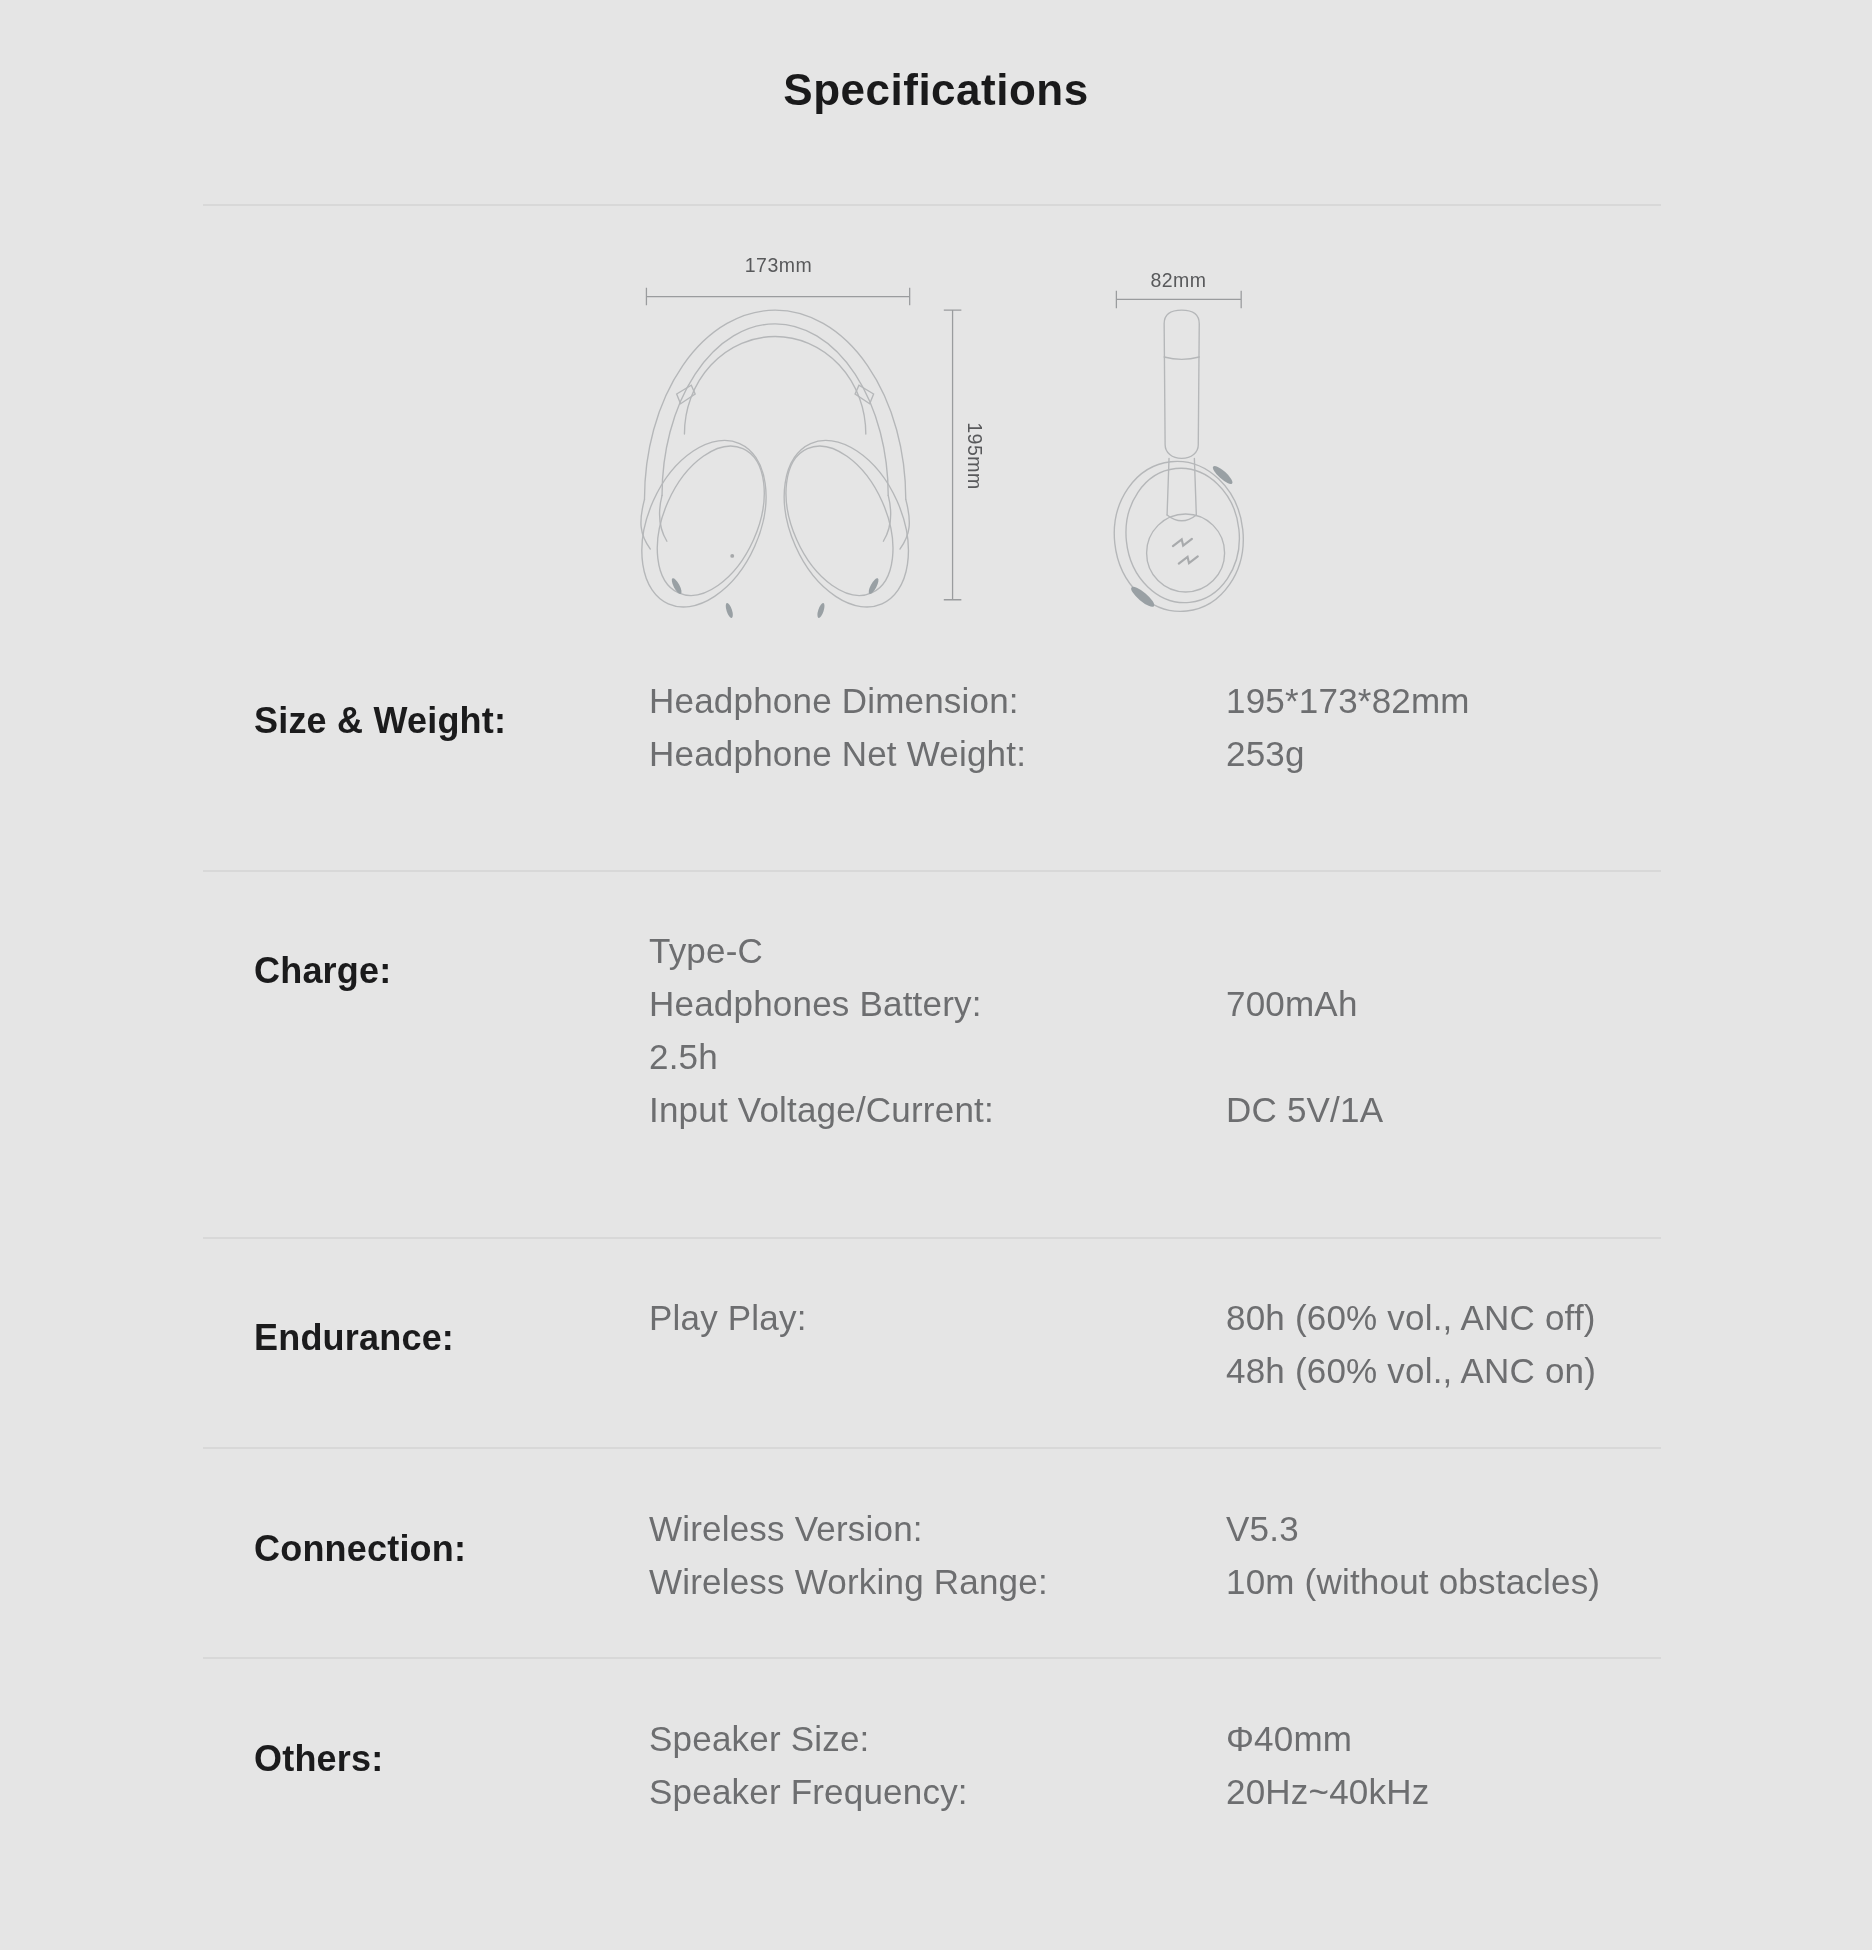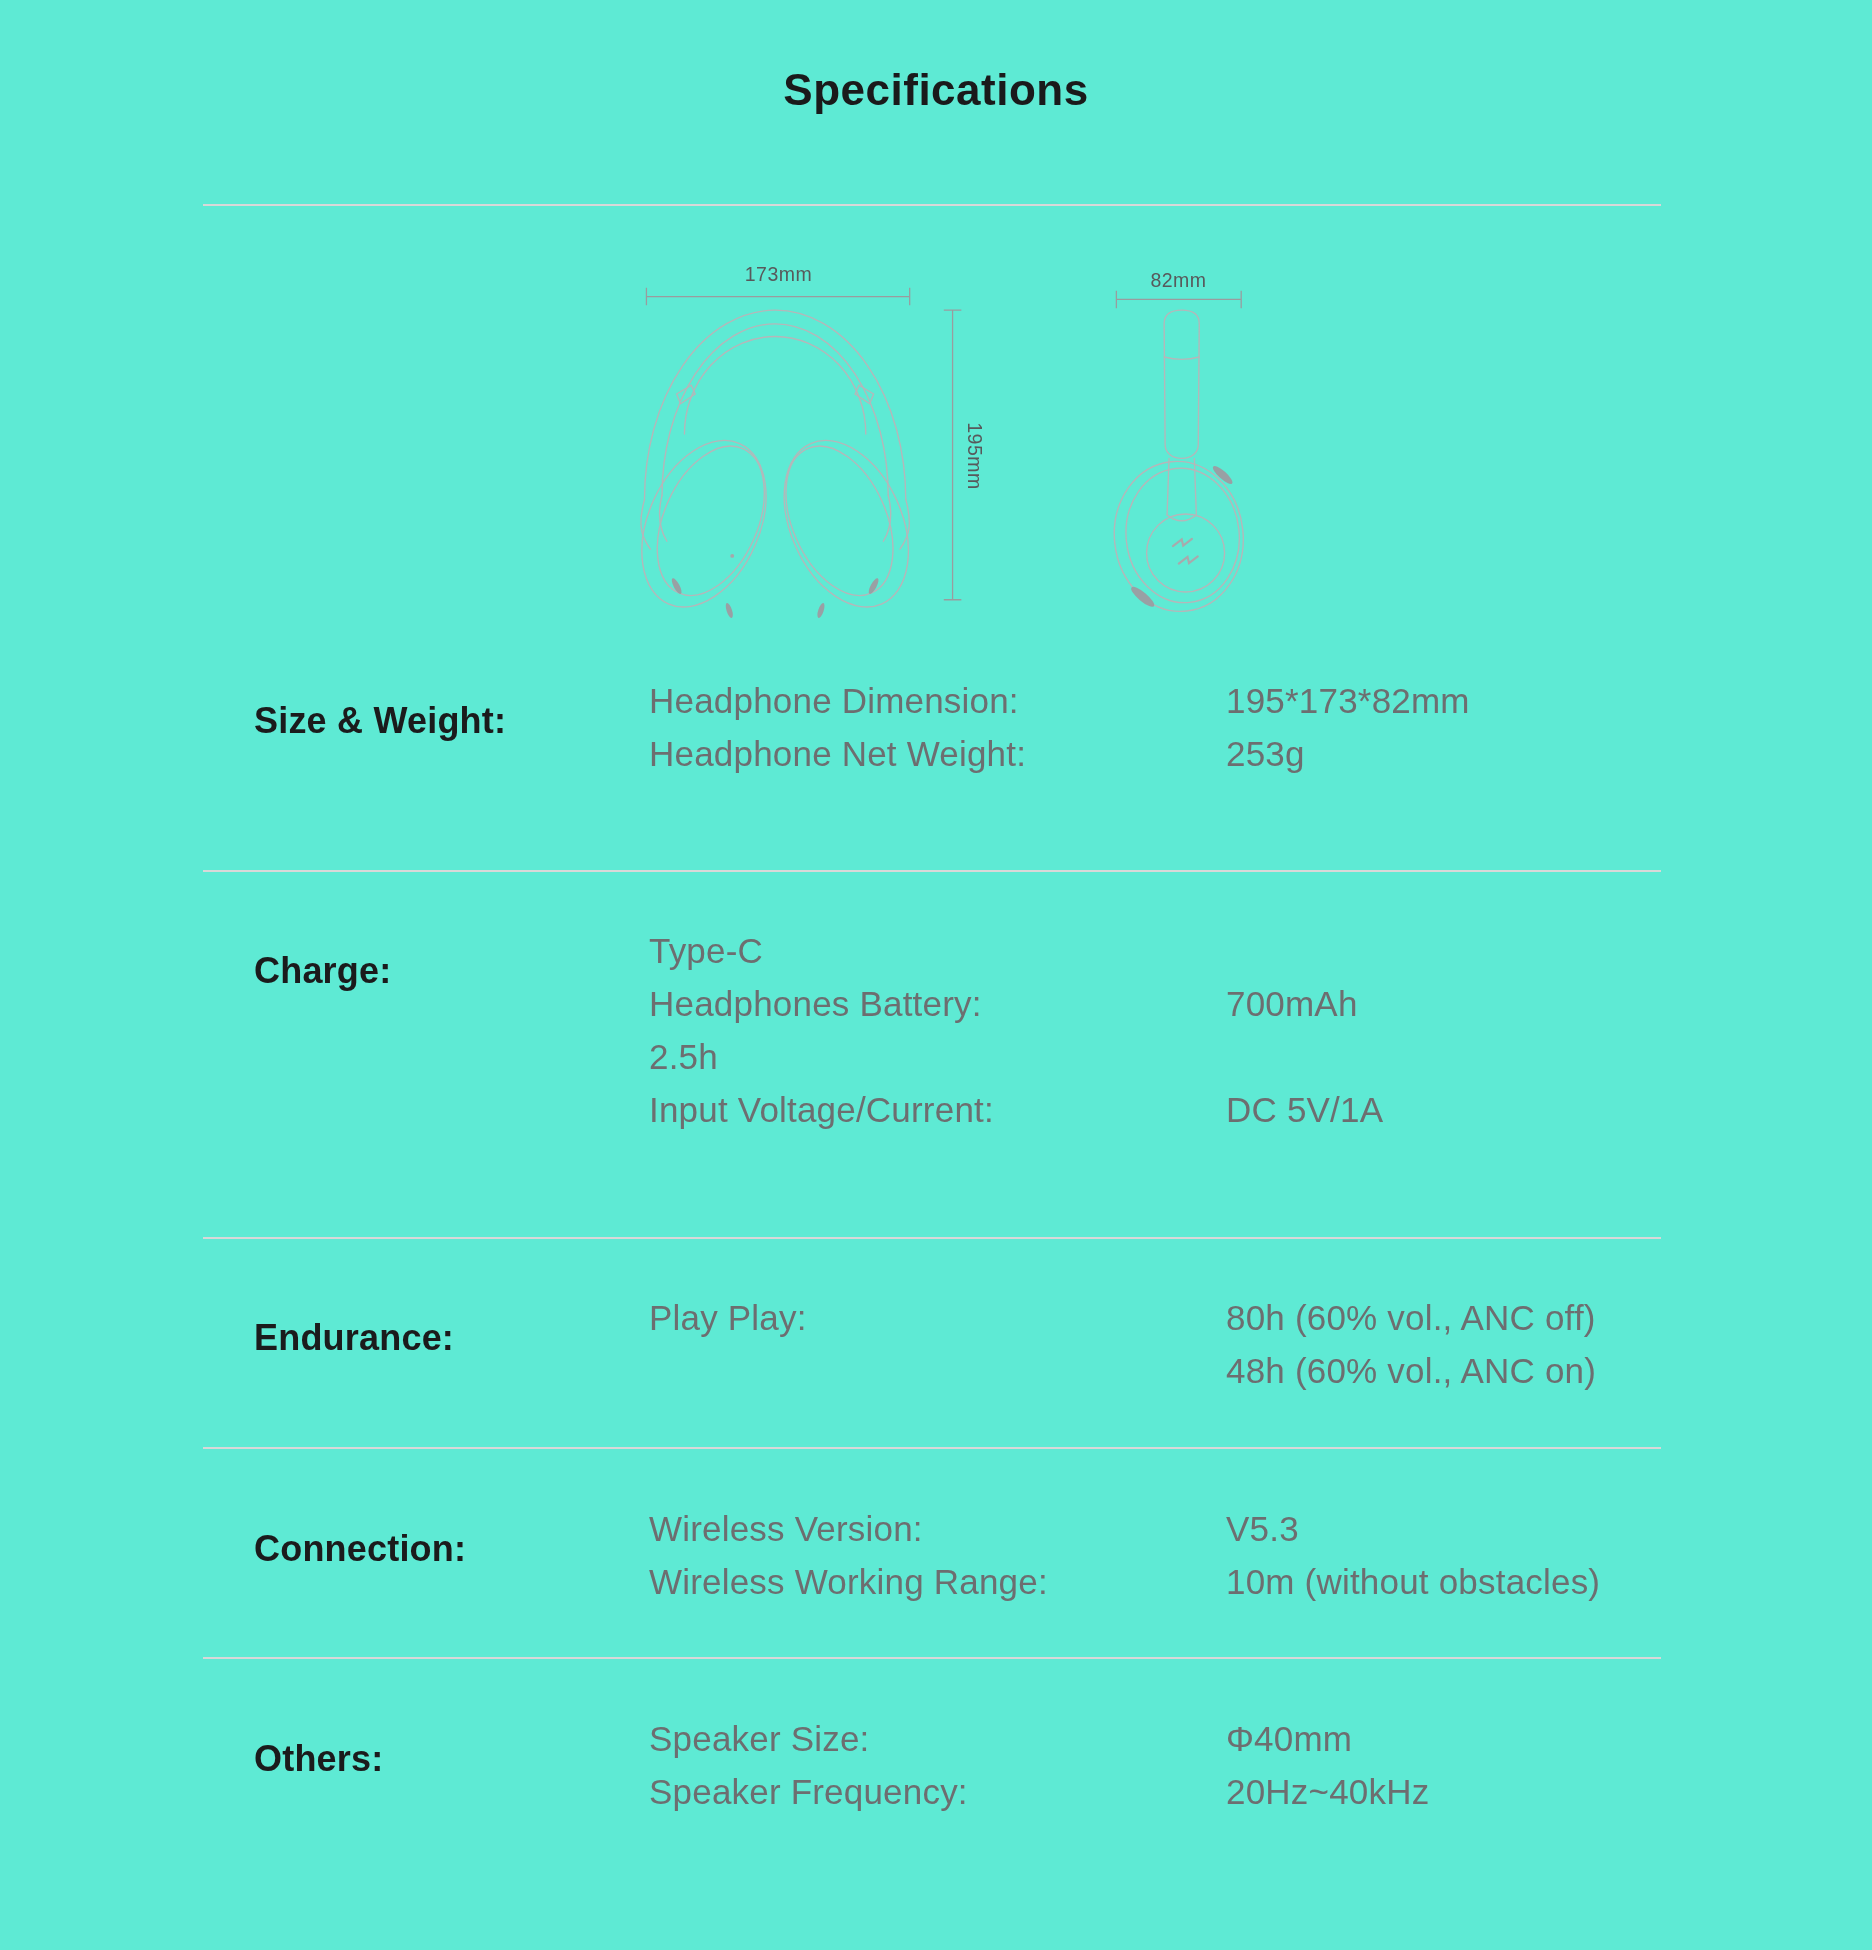--- a/index.html
+++ b/index.html
@@ -1,32 +1,32 @@
 <!DOCTYPE html>
 <html><head>
 <meta charset="utf-8">
 <style>
   html,body{margin:0;padding:0;background:#ffffff;}
   .page{
-    position:relative;width:1872px;height:1950px;background:#5eead4;overflow:hidden;
+    position:relative;width:1872px;height:1950px;background:#e5e5e5;overflow:hidden;
     font-family:"Liberation Sans","DejaVu Sans",sans-serif;
   }
   .page-title{
     position:absolute;left:0;top:62px;width:1872px;text-align:center;
     font-size:44px;line-height:55px;font-weight:700;color:#1a1a1b;letter-spacing:0.5px;
   }
   .divider{position:absolute;left:203px;width:1458px;height:2px;background:#d8d8d8;}
   .d1{top:204px;} .d2{top:870px;} .d3{top:1237px;} .d4{top:1447px;} .d5{top:1657px;}
 
   .diagram-svg{position:absolute;left:585px;top:234px;width:702px;height:400px;}
   .dim-label{
     position:absolute;font-size:19.5px;line-height:27px;color:#58595b;
     text-align:center;letter-spacing:0.5px;
   }
-  .dim-w-front{left:681px;top:261px;width:195px;}
+  .dim-w-front{left:681px;top:252px;width:195px;}
   .dim-w-side{left:1081px;top:267px;width:195px;}
   .dim-h-front{left:926px;top:443px;width:98px;transform:translate(-50%,-50%) rotate(90deg);transform-origin:center;left:974px;top:456px;}
 
   .section{position:absolute;left:0;top:0;width:1872px;height:0;}
   .s1{top:674px;} .s2{top:924px;} .s3{top:1291px;} .s4{top:1502px;} .s5{top:1712px;}
   .sec-title{
     position:absolute;left:254px;top:0;line-height:53px;white-space:nowrap;
     font-size:36px;font-weight:700;color:#1b1b1c;letter-spacing:0.2px;margin-top:20px;
   }
   .rows{position:absolute;left:649px;top:0;}

